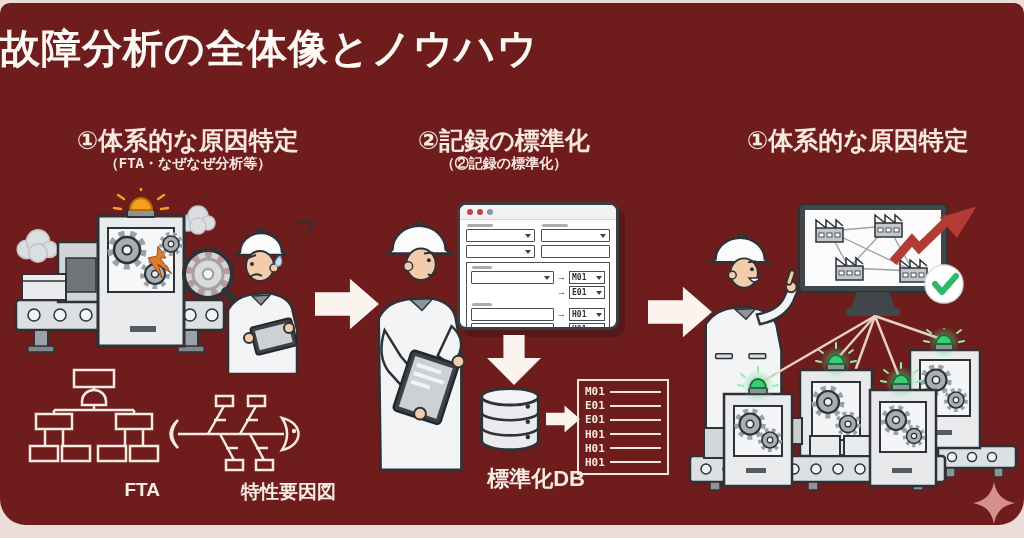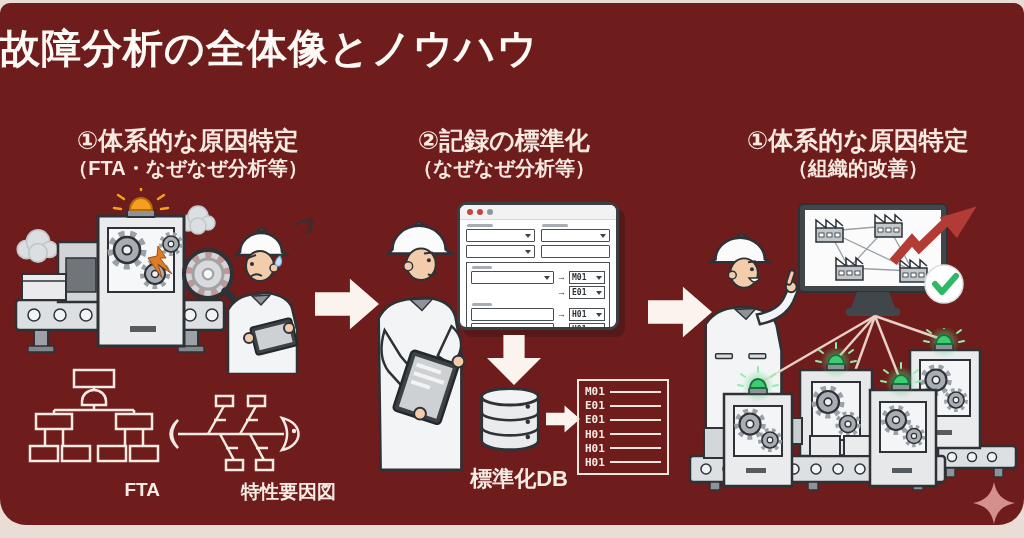--- a/index.html
+++ b/index.html
@@ -5,21 +5,21 @@
   html,body{margin:0;padding:0;background:#e9ddd5;}
   .canvas{position:relative;width:1024px;height:538px;overflow:hidden;background:#e9ddd5;
           font-family:"Liberation Sans","DejaVu Sans",sans-serif;}
   .card{position:absolute;left:0;right:0;top:3px;bottom:13px;background:#6e1c1c;
         border-radius:10px 10px 26px 26px;}
   .abs{position:absolute;}
   .title{position:absolute;left:0;top:21px;width:100%;text-align:left;
          color:#fdf9f5;font-size:40px;font-weight:800;letter-spacing:1px;}
   .sec-head{position:absolute;text-align:center;color:#f7e9e0;font-weight:700;margin-top:12px;}
   .h1l{font-size:25px;line-height:1.2;}
-  .h2l{font-size:20px;line-height:1.3;}
+  .h2l{font-size:14px;line-height:1.3;font-family:Liberation Mono, monospace;}
   .lbl{position:absolute;text-align:right;color:#f7ece3;font-weight:700;}
 
   
   .window{position:absolute;left:457px;top:202px;width:162px;height:128px;background:#ffffff;
           border:3px solid #3a3f44;border-radius:9px;box-shadow:6px 7px 0 rgba(40,20,20,.35);
           overflow:hidden;box-sizing:border-box;}
   .win-bar{height:14px;background:#f2f2f2;border-bottom:1.5px solid #d7d7d7;
            display:flex;align-items:center;gap:4px;padding:0 7px;}
   .dot{width:6px;height:6px;border-radius:50%;}
   .win-body{padding:4px 6px 4px 6px;}
@@ -104,25 +104,24 @@
   </svg>
 
   <div class="title">故障分析の全体像とノウハウ</div>
 
   <div class="sec-head" style="left:28px;top:113px;width:320px;">
     <div class="h1l">①体系的な原因特定</div>
     <div class="h2l">（FTA・なぜなぜ分析等）</div>
   </div>
   <div class="sec-head" style="left:371px;top:113px;width:266px;">
     <div class="h1l">②記録の標準化</div>
-    <div class="h2l">（なぜなぜ分析等）</div>
+    <div class="h2l">（②記録の標準化）</div>
   </div>
   <div class="sec-head" style="left:700px;top:113px;width:316px;">
     <div class="h1l">①体系的な原因特定</div>
-    <div class="h2l">（組織的改善）</div>
   </div>
 
   <svg class="abs" style="left:12px;top:188px;" width="300" height="190" viewBox="0 0 300 190">
     <use href="#puff" transform="translate(26,58) scale(1.15)"></use>
     <use href="#puff" transform="translate(186,32)"></use>
 
     <g>
       <rect x="4" y="112" width="208" height="30" rx="3" fill="#dde0e2" stroke="#2e3236" stroke-width="2.5"></rect>
       <g fill="#f2f3f4" stroke="#2e3236" stroke-width="1.5">
         <circle cx="22" cy="127" r="6"></circle>
@@ -336,21 +335,21 @@
 
   <svg class="abs" style="left:474px;top:382px;" width="72" height="78" viewBox="0 0 95 100">
     <path d="M10,18 V76 A37.5,12 0 0 0 85,76 V18" fill="#e9ebed" stroke="#2f3337" stroke-width="4"></path>
     <ellipse cx="47.5" cy="18" rx="37.5" ry="11" fill="#f2f3f4" stroke="#2f3337" stroke-width="4"></ellipse>
     <path d="M10,38 A37.5,11 0 0 0 85,38" fill="none" stroke="#2f3337" stroke-width="3.5"></path>
     <path d="M10,58 A37.5,11 0 0 0 85,58" fill="none" stroke="#2f3337" stroke-width="3.5"></path>
     <circle cx="71" cy="31" r="3" fill="#2f3337"></circle>
       <circle cx="71" cy="51" r="3" fill="#2f3337"></circle>
     <circle cx="71" cy="71" r="3" fill="#2f3337"></circle>
   </svg>
-  <div class="lbl" style="left:418px;top:464px;width:150px;font-size:22px;">標準化DB</div>
+  <div class="lbl" style="left:435px;top:464px;width:150px;font-size:22px;">標準化DB</div>
 
   <svg class="abs" style="left:546px;top:402px;" width="34" height="34" viewBox="0 0 66 56">
     <polygon points="0,16 36,16 36,2 66,28 36,54 36,40 0,40" fill="#fbf4ee"></polygon>
   </svg>
 
   <div class="dblist">
     <div class="dbrow">
         <span>M01</span>
         <div class="ln"></div>
       </div>

